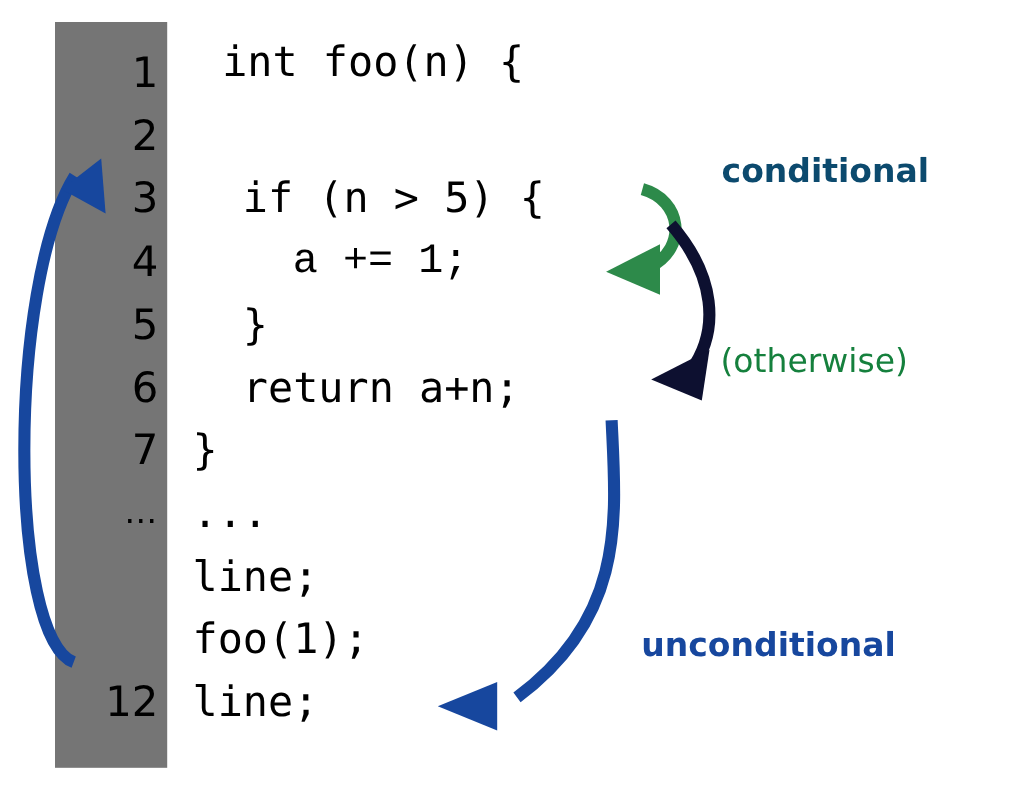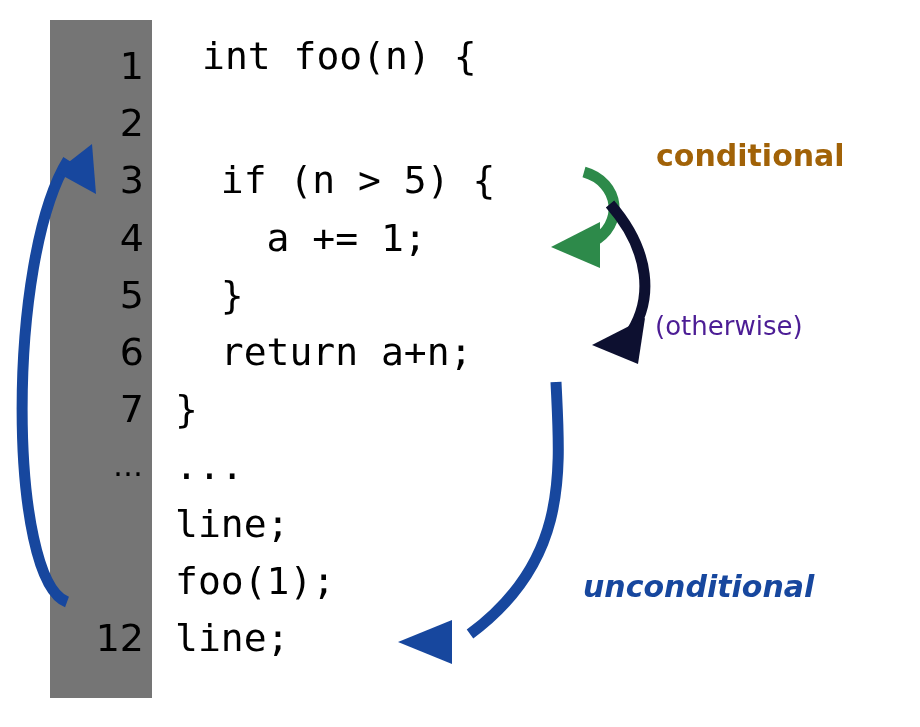--- a/index.html
+++ b/index.html
@@ -63,36 +63,35 @@
   .label {
     position: absolute;
     white-space: nowrap;
     font-family: "DejaVu Sans", "Liberation Sans", sans-serif;
   }
   #label-conditional {
     left: 656px;
     top: 138px;
     font-size: 30px;
     font-weight: bold;
-    color: #a16207;
+    color: #0c4a6e;
   }
   #label-otherwise {
     left: 655px;
     top: 311px;
-    font-size: 26px;
+    font-size: 30px;
     font-weight: normal;
-    color: #4c1d95;
+    color: #15803d;
   }
   #label-unconditional {
     left: 583px;
     top: 569px;
     font-size: 30px;
     font-weight: bold;
     color: #17479e;
-    font-style: italic;
   }
 
   
   #arrows {
     position: absolute;
     left: 0;
     top: 0;
     width: 920px;
     height: 727px;
     pointer-events: none;
@@ -111,21 +110,21 @@
       <div class="gutter-num" style="top: 252.8px;">5</div>
       <div class="gutter-num" style="top: 310px;">6</div>
       <div class="gutter-num" style="top: 367.2px;">7</div>
       <div class="gutter-num ellipsis" style="top: 424.4px;">…</div>
       <div class="gutter-num" style="top: 596px;">12</div>
     </div>
 
   <div id="code">
       <div class="code-line" style="top: 14px; margin-left: 27px;">int foo(n) {</div>
       <div class="code-line" style="top: 138.4px;">  if (n &gt; 5) {</div>
-      <div class="code-line" style="top: 195.6px;">    a += 1;</div>
+      <div class="code-line" style="top: 195.6px; font-family: Liberation Mono, monospace;">    a += 1;</div>
       <div class="code-line" style="top: 252.8px;">  }</div>
       <div class="code-line" style="top: 310px;">  return a+n;</div>
       <div class="code-line" style="top: 367.2px;">}</div>
       <div class="code-line" style="top: 424.4px;">...</div>
       <div class="code-line" style="top: 481.6px;">line;</div>
       <div class="code-line" style="top: 538.8px;">foo(1);</div>
       <div class="code-line" style="top: 596px;">line;</div>
     </div>
 
   <svg id="arrows" viewBox="0 0 920 727" xmlns="http://www.w3.org/2000/svg">

